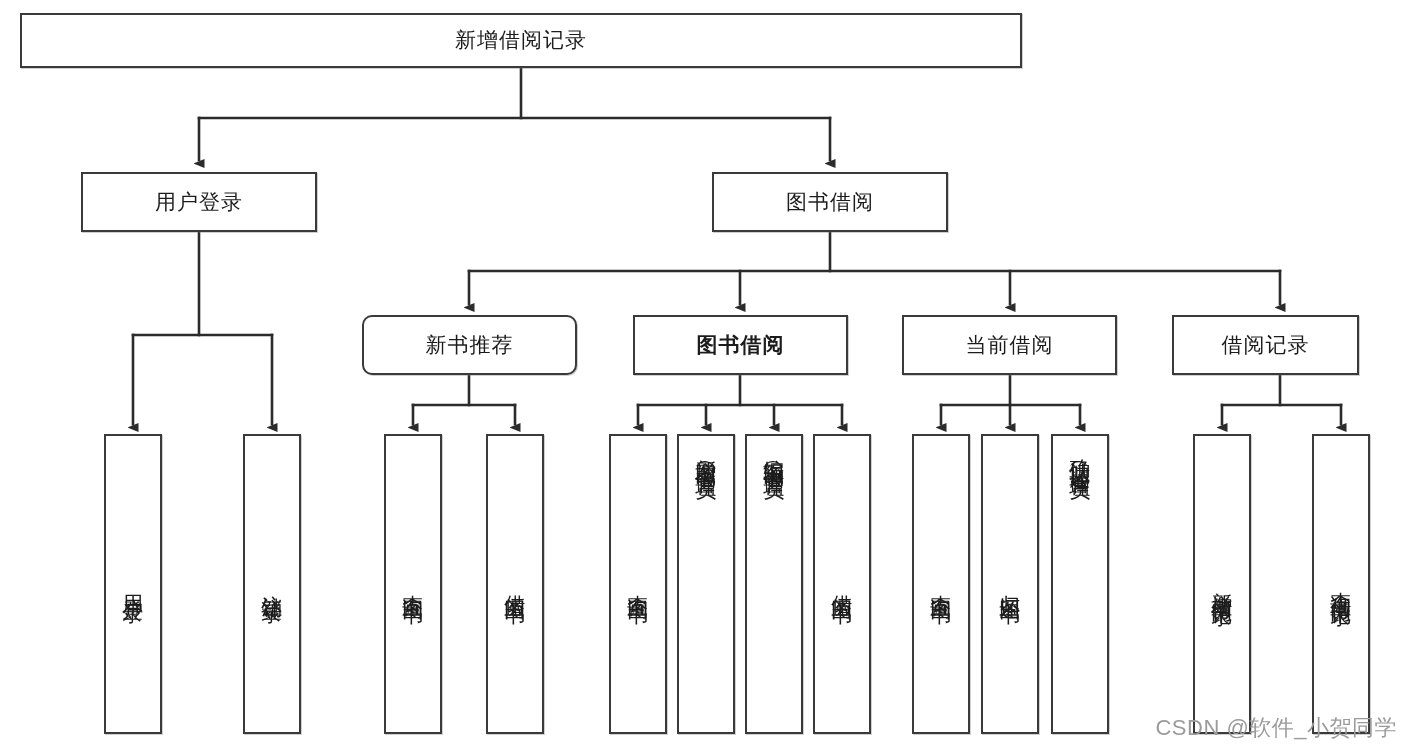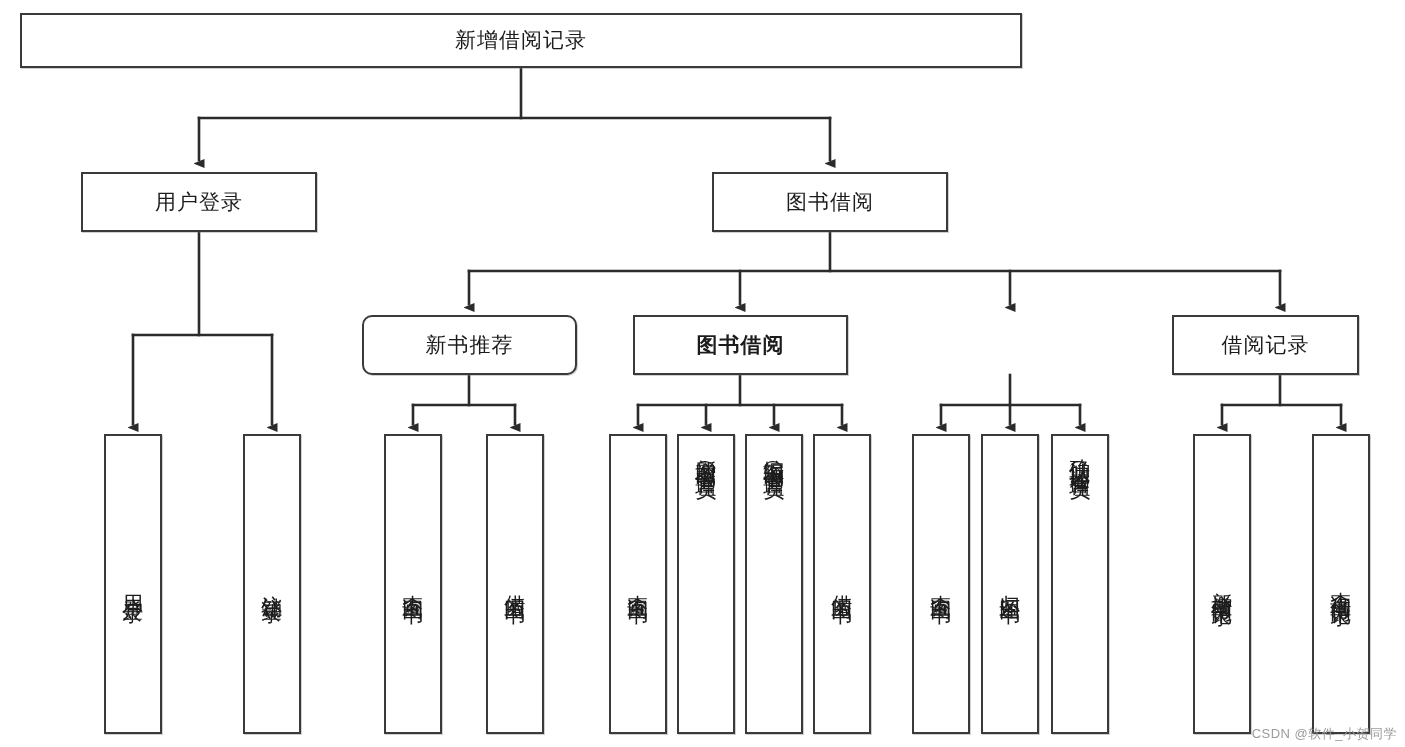--- a/index.html
+++ b/index.html
@@ -52,21 +52,21 @@
     white-space:normal;
     max-height:100%;
   }
   .node.leaf.top-anchored{
     align-items:flex-start;
   }
   #watermark{
     position:absolute;
     right:8px;
     bottom:4px;
-    font-size:13px;
+    font-size:22px;
     color:#9b9b9b;
     letter-spacing:0.5px;
     white-space:nowrap;
     user-select:none;
   }
 </style>
 </head>
 <body>
 
 <div id="canvas">
@@ -136,20 +136,23 @@
   </div>
 
   <div class="node" style="left:362px;top:315px;width:215px;height:60px;border-radius:10px;">
     <span class="lbl">新书推荐</span>
   </div>
 
   <div class="node" style="left:633px;top:315px;width:215px;height:60px;font-weight:bold;">
     <span class="lbl">图书借阅</span>
   </div>
 
+  <div class="node" style="left:902px;top:315px;width:215px;height:60px;">
+    <span class="lbl">当前借阅</span>
+  </div>
 
   <div class="node" style="left:1172px;top:315px;width:187px;height:60px;">
     <span class="lbl">借阅记录</span>
   </div>
 
   <div class="node leaf" style="left:104px;top:434px;width:58px;height:300px;">
     <span class="lbl">用户登录</span>
   </div>
 
   <div class="node leaf" style="left:243px;top:434px;width:58px;height:300px;">

